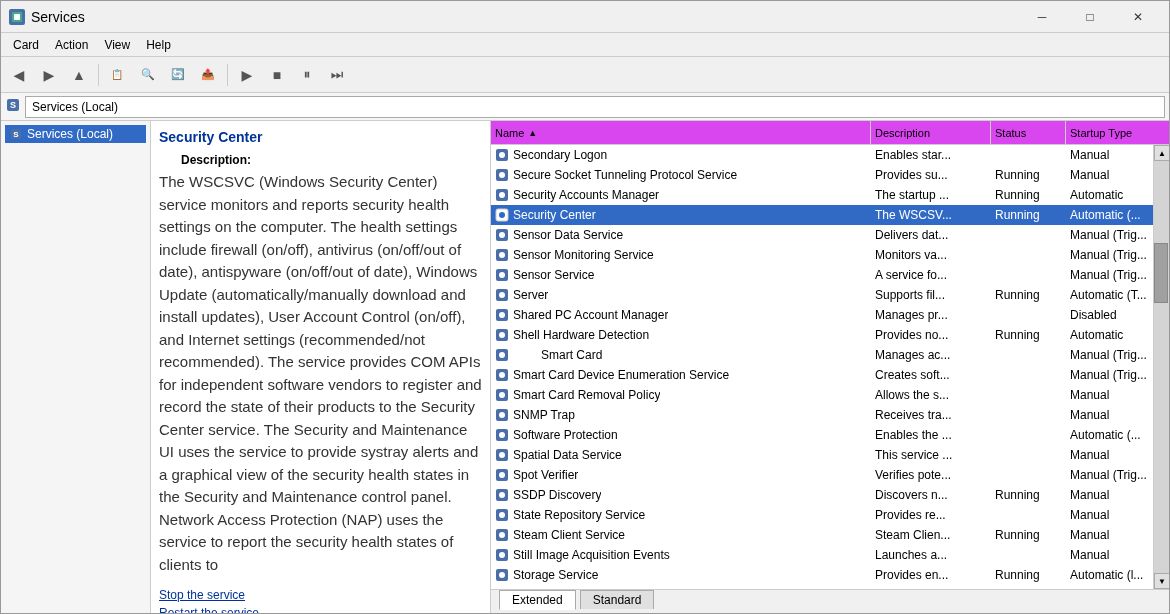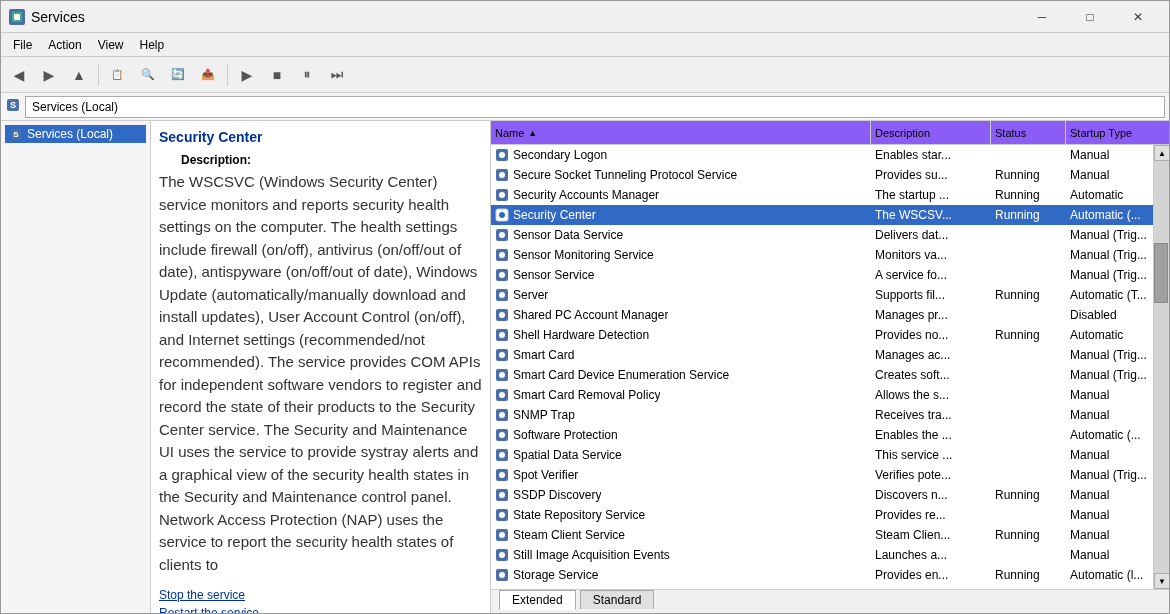--- a/index.html
+++ b/index.html
@@ -196,21 +196,21 @@
     .list-panel {
       flex: 1;
       display: flex;
       flex-direction: column;
       overflow: hidden;
       background: white;
     }
     .list-header {
       display: flex;
       align-items: center;
-      background: #8b5cf6;
+      background: #d946ef;
       border-bottom: 1px solid #ccc;
       height: 24px;
       flex-shrink: 0;
       position: relative;
     }
     .col-header {
       padding: 0 4px;
       font-size: 11px;
       font-weight: normal;
       color: #000;
@@ -335,21 +335,21 @@
     </div>
     <span class="title-bar-text">Services</span>
     <div class="title-bar-buttons">
       <button class="title-bar-btn">─</button>
       <button class="title-bar-btn">□</button>
       <button class="title-bar-btn close">✕</button>
     </div>
   </div>
 
   <div class="menu-bar">
-    <span class="menu-item">File</span>
+    <span class="menu-item">Card</span>
     <span class="menu-item">Action</span>
     <span class="menu-item">View</span>
     <span class="menu-item">Help</span>
   </div>
 
   <div class="toolbar">
     <button class="toolbar-btn">◀</button>
     <button class="toolbar-btn">▶</button>
     <button class="toolbar-btn">▲</button>
     <div class="toolbar-separator"></div>
@@ -549,21 +549,21 @@
       <div class="cell cell-status">Running</div>
       <div class="cell cell-startup">Automatic</div>
 
     </div>
             <div class="list-row">
       <div class="cell cell-name">
         <svg class="service-icon" viewBox="0 0 14 14" xmlns="http://www.w3.org/2000/svg">
       <rect x="1" y="1" width="12" height="12" rx="2" fill="#4a6ea8" stroke="none"></rect>
       <circle cx="7" cy="7" r="3" fill="#fff"></circle>
     </svg>
-        <span style="overflow:hidden;text-overflow:ellipsis;white-space:nowrap;">Smart Card</span>
+        <span style="overflow:hidden;text-overflow:ellipsis;white-space:nowrap;margin-left:28px;">Smart Card</span>
       </div>
       <div class="cell cell-desc">Manages ac...</div>
       <div class="cell cell-status"></div>
       <div class="cell cell-startup">Manual (Trig...</div>
 
     </div>
             <div class="list-row">
       <div class="cell cell-name">
         <svg class="service-icon" viewBox="0 0 14 14" xmlns="http://www.w3.org/2000/svg">
       <rect x="1" y="1" width="12" height="12" rx="2" fill="#4a6ea8" stroke="none"></rect>

